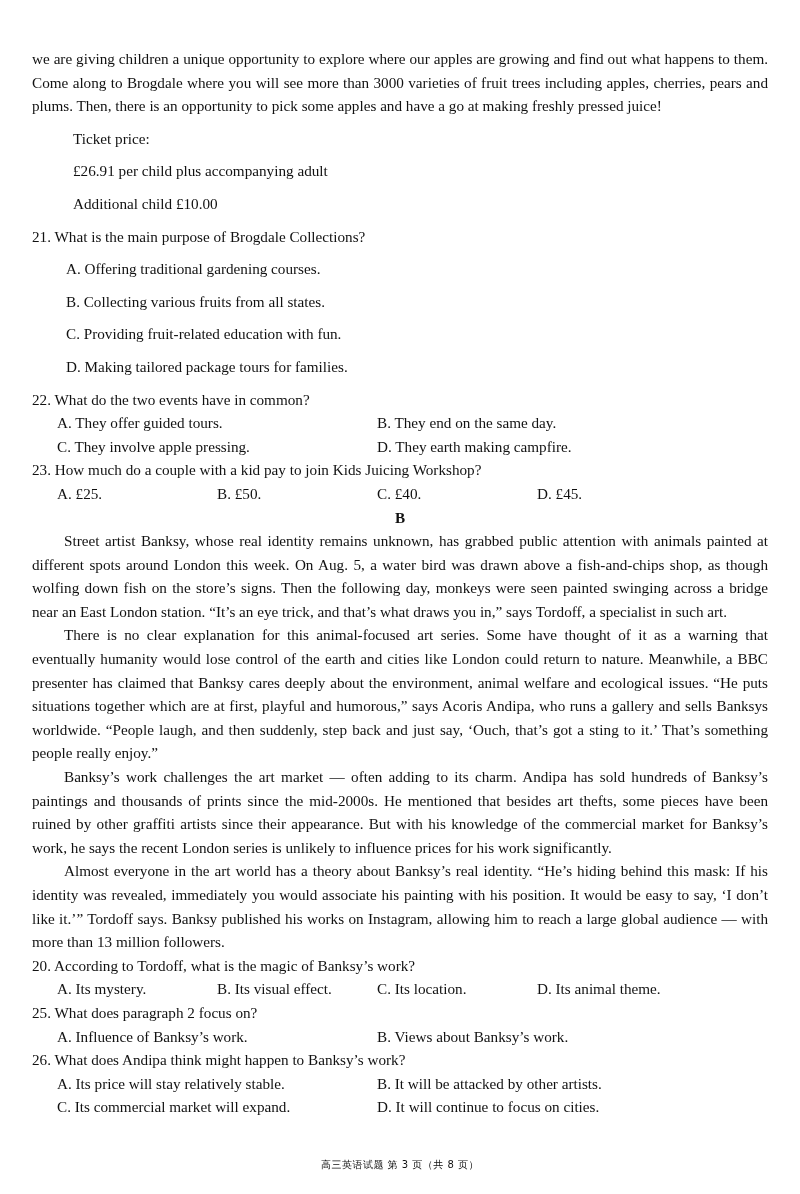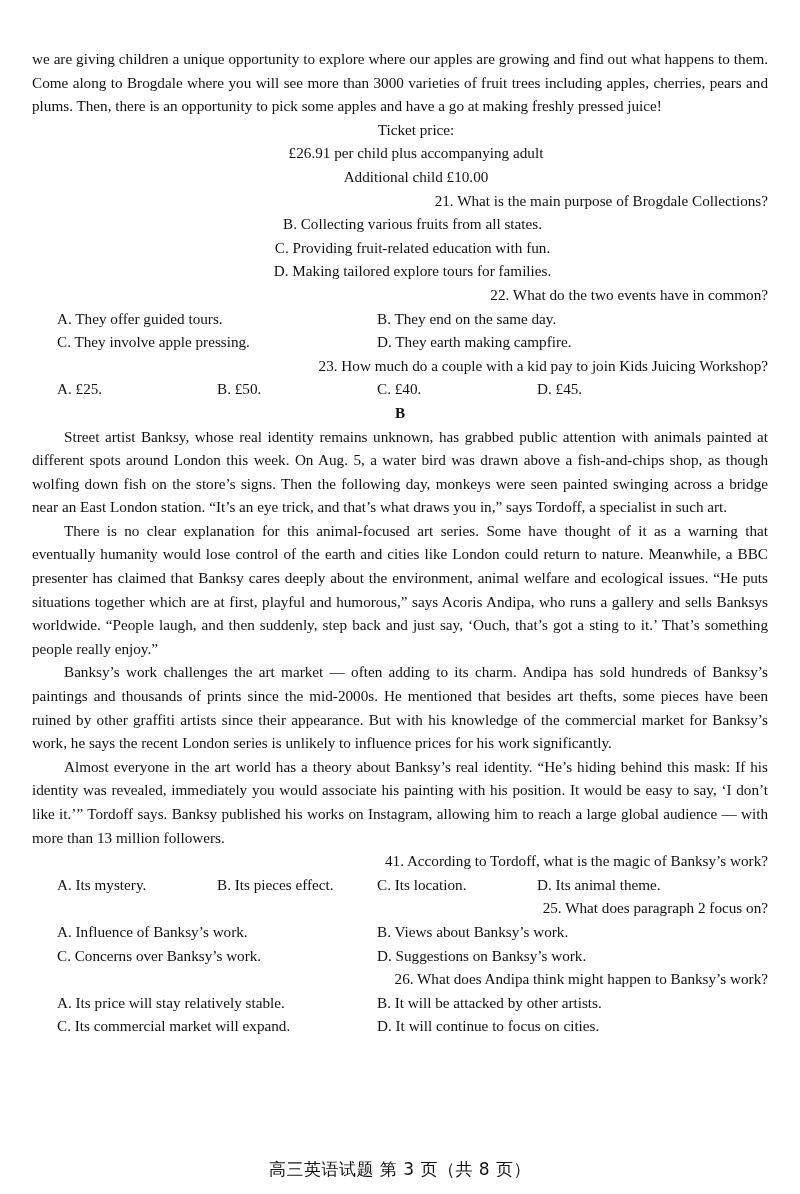--- a/index.html
+++ b/index.html
@@ -19,37 +19,35 @@
   .page {
     position: absolute;
     left: 32px;
     top: 47px;
     width: 736px;
   }
   .line {
     height: 23.6px;
     line-height: 23.6px;
     white-space: nowrap;
-    margin: 0;
-    text-align: center;
+    margin: 9px;
   }
   .para {
     text-align: justify;
     text-align-last: left;
     line-height: 23.6px;
     margin: 0;
   }
   .indent-first { text-indent: 32px; }
   .indent { padding-left: 32px; }
   .opt-indent { padding-left: 25px; }
   .q {
     line-height: 23.6px;
     margin: 0;
     white-space: nowrap;
-    text-align: right;
   }
   .opts-row {
     display: flex;
     padding-left: 25px;
     height: 23.6px;
     line-height: 23.6px;
     white-space: nowrap;
   }
   .opts-row.two .opt { width: 320px; }
   .opts-row.four .opt { width: 160px; }
@@ -58,41 +56,42 @@
     font-weight: bold;
     height: 23.6px;
     line-height: 23.6px;
   }
   .footer {
     position: absolute;
     left: 0;
     width: 800px;
     top: 1158px;
     text-align: center;
-    font-size: 17px;
+    font-size: 10px;
     font-family: "DejaVu Sans", sans-serif;
     letter-spacing: 0.5px;
   }
 </style>
 </head>
 <body>
 
 <div class="page">
 
   <p class="para">we are giving children a unique opportunity to explore where our apples are growing and find out what happens to them. Come along to Brogdale where you will see more than 3000 varieties of fruit trees including apples, cherries, pears and plums. Then, there is an opportunity to pick some apples and have a go at making freshly pressed juice!</p>
 
   <div class="line indent">Ticket price:</div>
   <div class="line indent">£26.91 per child plus accompanying adult</div>
   <div class="line indent">Additional child £10.00</div>
 
   <div>
     <div class="q">21. What is the main purpose of Brogdale Collections?</div>
+    <div class="line opt-indent">A. Offering traditional gardening courses.</div>
     <div class="line opt-indent">B. Collecting various fruits from all states.</div>
     <div class="line opt-indent">C. Providing fruit-related education with fun.</div>
-    <div class="line opt-indent">D. Making tailored explore tours for families.</div>
+    <div class="line opt-indent">D. Making tailored package tours for families.</div>
   </div>
 
   <div>
     <div class="q">22. What do the two events have in common?</div>
     <div class="opts-row two">
       <span class="opt">A. They offer guided tours.</span>
       <span class="opt">B. They end on the same day.</span>
     </div>
     <div class="opts-row two">
       <span class="opt">C. They involve apple pressing.</span>
@@ -111,38 +110,34 @@
   </div>
 
   <div class="section-letter">B</div>
 
   <p class="para indent-first">Street artist Banksy, whose real identity remains unknown, has grabbed public attention with animals painted at different spots around London this week. On Aug. 5, a water bird was drawn above a fish-and-chips shop, as though wolfing down fish on the store’s signs. Then the following day, monkeys were seen painted swinging across a bridge near an East London station. “It’s an eye trick, and that’s what draws you in,” says Tordoff, a specialist in such art.</p>
   <p class="para indent-first">There is no clear explanation for this animal-focused art series. Some have thought of it as a warning that eventually humanity would lose control of the earth and cities like London could return to nature. Meanwhile, a BBC presenter has claimed that Banksy cares deeply about the environment, animal welfare and ecological issues. “He puts situations together which are at first, playful and humorous,” says Acoris Andipa, who runs a gallery and sells Banksys worldwide. “People laugh, and then suddenly, step back and just say, ‘Ouch, that’s got a sting to it.’ That’s something people really enjoy.”</p>
   <p class="para indent-first">Banksy’s work challenges the art market — often adding to its charm. Andipa has sold hundreds of Banksy’s paintings and thousands of prints since the mid-2000s. He mentioned that besides art thefts, some pieces have been ruined by other graffiti artists since their appearance. But with his knowledge of the commercial market for Banksy’s work, he says the recent London series is unlikely to influence prices for his work significantly.</p>
   <p class="para indent-first">Almost everyone in the art world has a theory about Banksy’s real identity. “He’s hiding behind this mask: If his identity was revealed, immediately you would associate his painting with his position. It would be easy to say, ‘I don’t like it.’” Tordoff says. Banksy published his works on Instagram, allowing him to reach a large global audience — with more than 13 million followers.</p>
 
   <div>
-    <div class="q">41. According to Tordoff, what is the magic of Banksy’s work?</div>
+    <div class="q">20. According to Tordoff, what is the magic of Banksy’s work?</div>
     <div class="opts-row four">
       <span class="opt">A. Its mystery.</span>
-      <span class="opt">B. Its pieces effect.</span>
+      <span class="opt">B. Its visual effect.</span>
       <span class="opt">C. Its location.</span>
       <span class="opt">D. Its animal theme.</span>
     </div>
   </div>
 
   <div>
     <div class="q">25. What does paragraph 2 focus on?</div>
     <div class="opts-row two">
       <span class="opt">A. Influence of Banksy’s work.</span>
       <span class="opt">B. Views about Banksy’s work.</span>
-    </div>
-    <div class="opts-row two">
-      <span class="opt">C. Concerns over Banksy’s work.</span>
-      <span class="opt">D. Suggestions on Banksy’s work.</span>
     </div>
   </div>
 
   <div>
     <div class="q">26. What does Andipa think might happen to Banksy’s work?</div>
     <div class="opts-row two">
       <span class="opt">A. Its price will stay relatively stable.</span>
       <span class="opt">B. It will be attacked by other artists.</span>
     </div>
     <div class="opts-row two">

